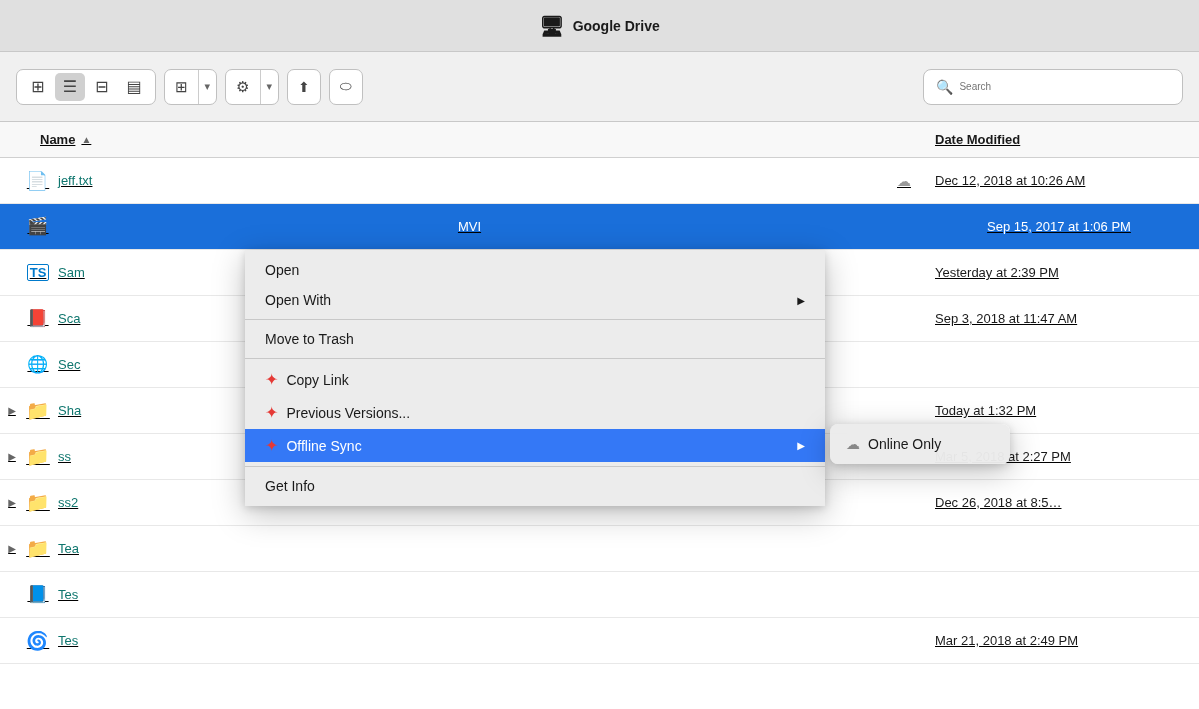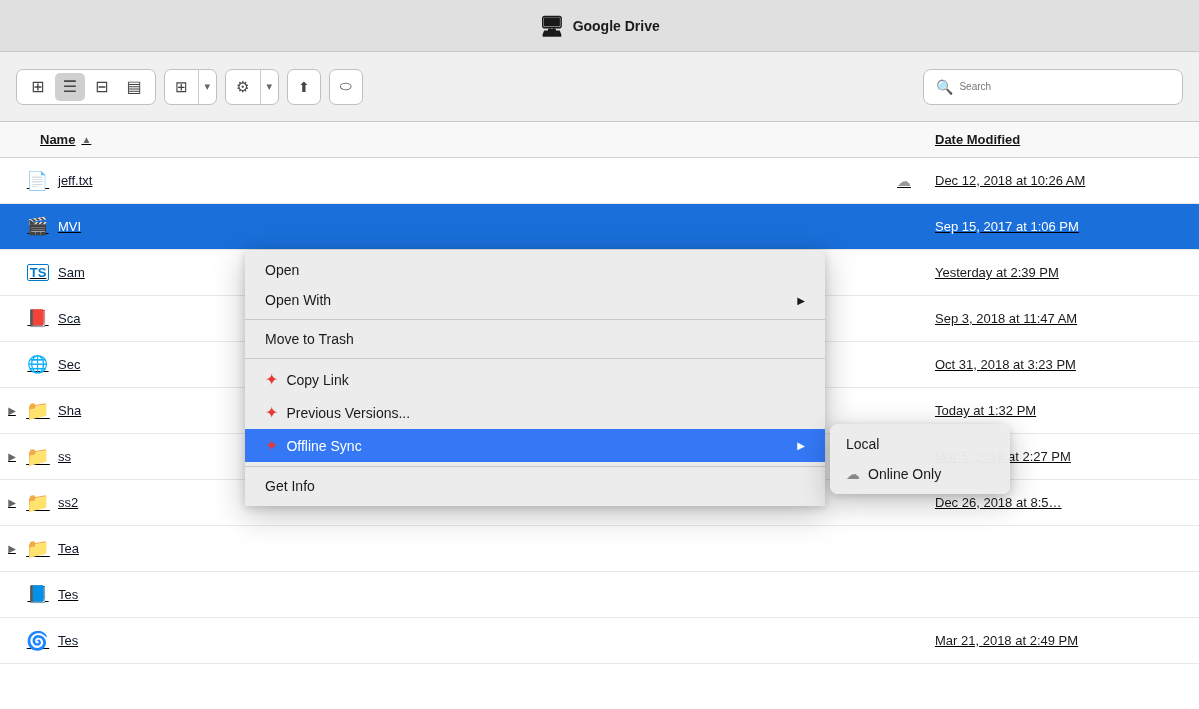--- a/index.html
+++ b/index.html
@@ -187,20 +187,21 @@
       align-items: center;
       height: 46px;
       border-bottom: 1px solid #e8e8e8;
       cursor: pointer;
     }
     .file-row.selected {
       background: #1a6fda;
     }
     .file-row.selected .file-name, .file-row.selected .file-date {
       color: #fff;
+      text-align: center;
     }
     .file-row-expand {
       width: 24px;
       display: flex;
       align-items: center;
       justify-content: center;
       font-size: 10px;
       color: #888;
     }
     .file-row-expand.has-arrow {
@@ -209,21 +210,21 @@
     .file-icon {
       width: 28px;
       display: flex;
       align-items: center;
       justify-content: center;
       font-size: 18px;
     }
     .file-name {
       flex: 1;
       font-size: 13px;
-      color: #0f172a;
+      color: #0f766e;
       padding: 0 8px 0 6px;
       white-space: nowrap;
       overflow: hidden;
       text-overflow: ellipsis;
     }
     .file-cloud {
       width: 30px;
       display: flex;
       align-items: center;
       justify-content: center;
@@ -395,21 +396,20 @@
           <div class="file-cloud"></div>
           <div class="file-date">Sep 3, 2018 at 11:47 AM</div>
         </div>
         <div class="file-row">
           <div class="file-row-expand"></div>
           <div class="file-icon">
             <span style="font-size:17px">🌐</span>
           </div>
           <div class="file-name">Sec</div>
           <div class="file-cloud"></div>
-          <div class="file-date">Oct 31, 2018 at 3:23 PM</div>
         </div>
         <div class="file-row">
           <div class="file-row-expand has-arrow">▶</div>
           <div class="file-icon">
             <span style="font-size:19px;color:#5ba3f5">📁</span>
           </div>
           <div class="file-name">Sha</div>
           <div class="file-cloud"></div>
           <div class="file-date">Today at 1:32 PM</div>
         </div>
@@ -480,23 +480,20 @@
     <div class="ctx-item" style="position: relative;">
       <span class="ctx-star" style="color: rgb(229, 57, 53); margin-right: 8px;">✦</span>
       <span>Previous Versions...</span>
     </div>
     <div class="ctx-item highlighted" style="position: relative;">
       <span class="ctx-star" style="color: rgb(229, 57, 53); margin-right: 8px;">✦</span>
       <span>Offline Sync</span>
       <span class="ctx-arrow">▶</span>
       <div class="submenu">
         <div class="submenu-item">
-          <span>Local</span>
-        </div>
-        <div class="submenu-item">
           <span class="submenu-cloud-icon">☁</span>
           <span>Online Only</span>
         </div>
       </div>
     </div>
     <div class="ctx-sep"></div>
     <div class="ctx-item" style="position: relative;">
       <span>Get Info</span>
     </div>
   </div>

